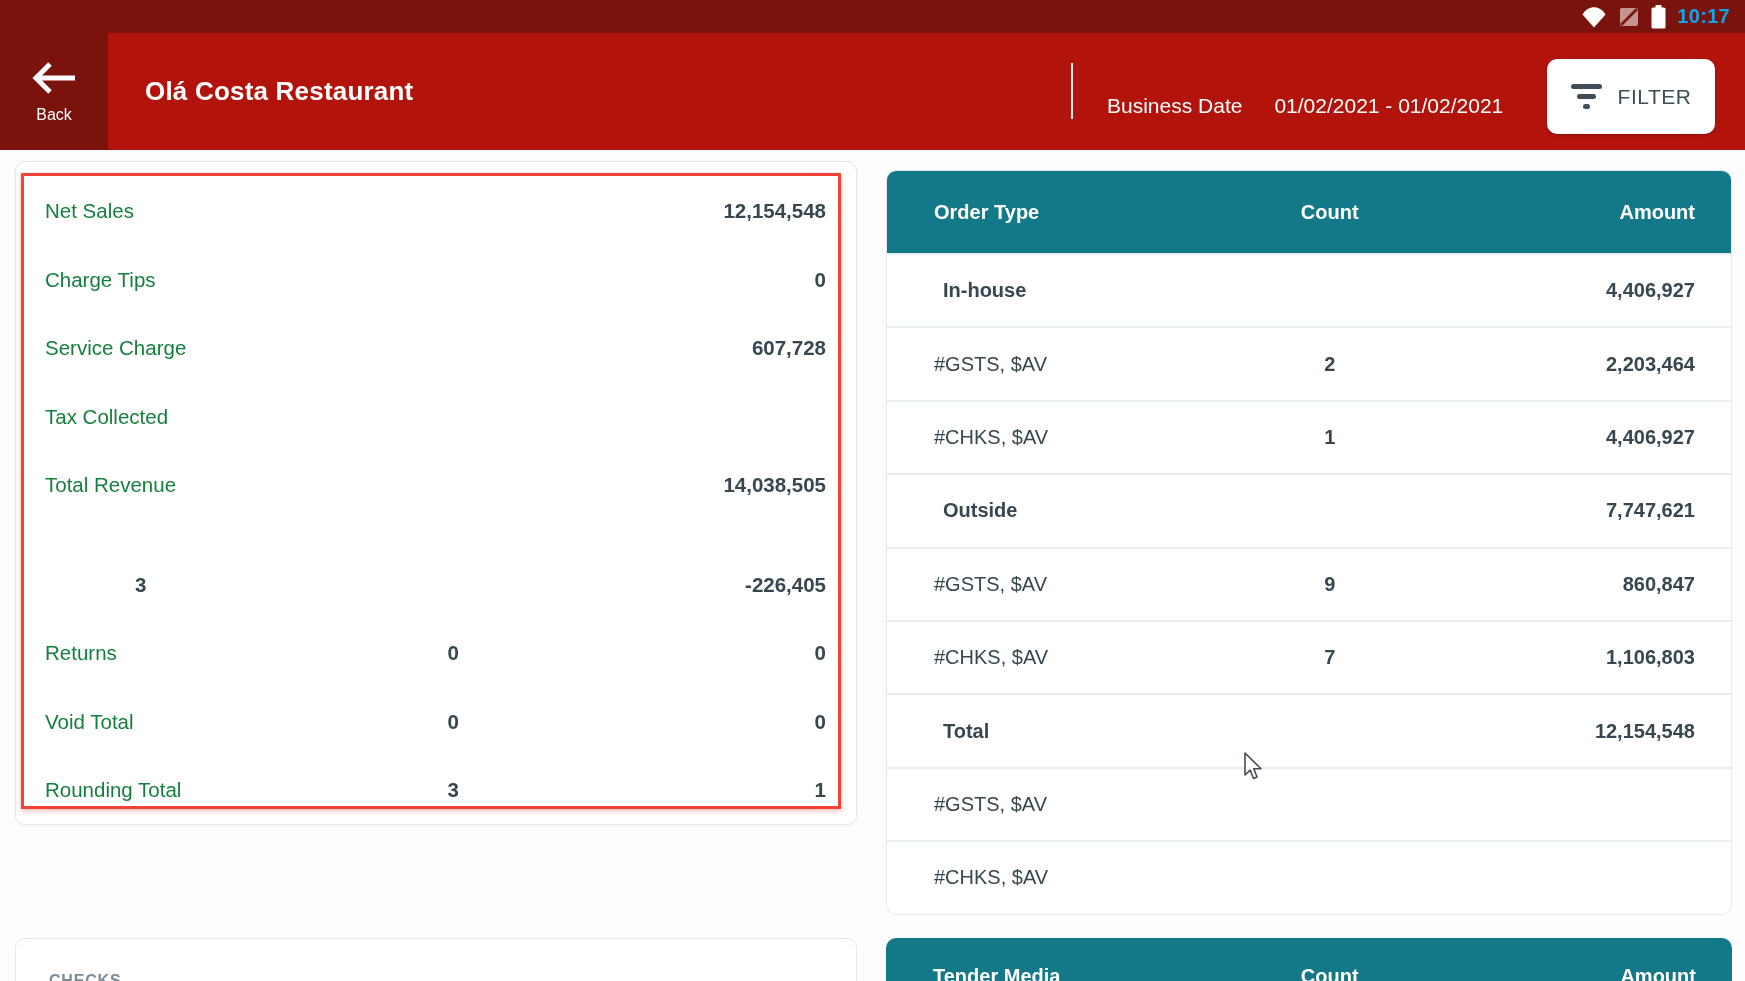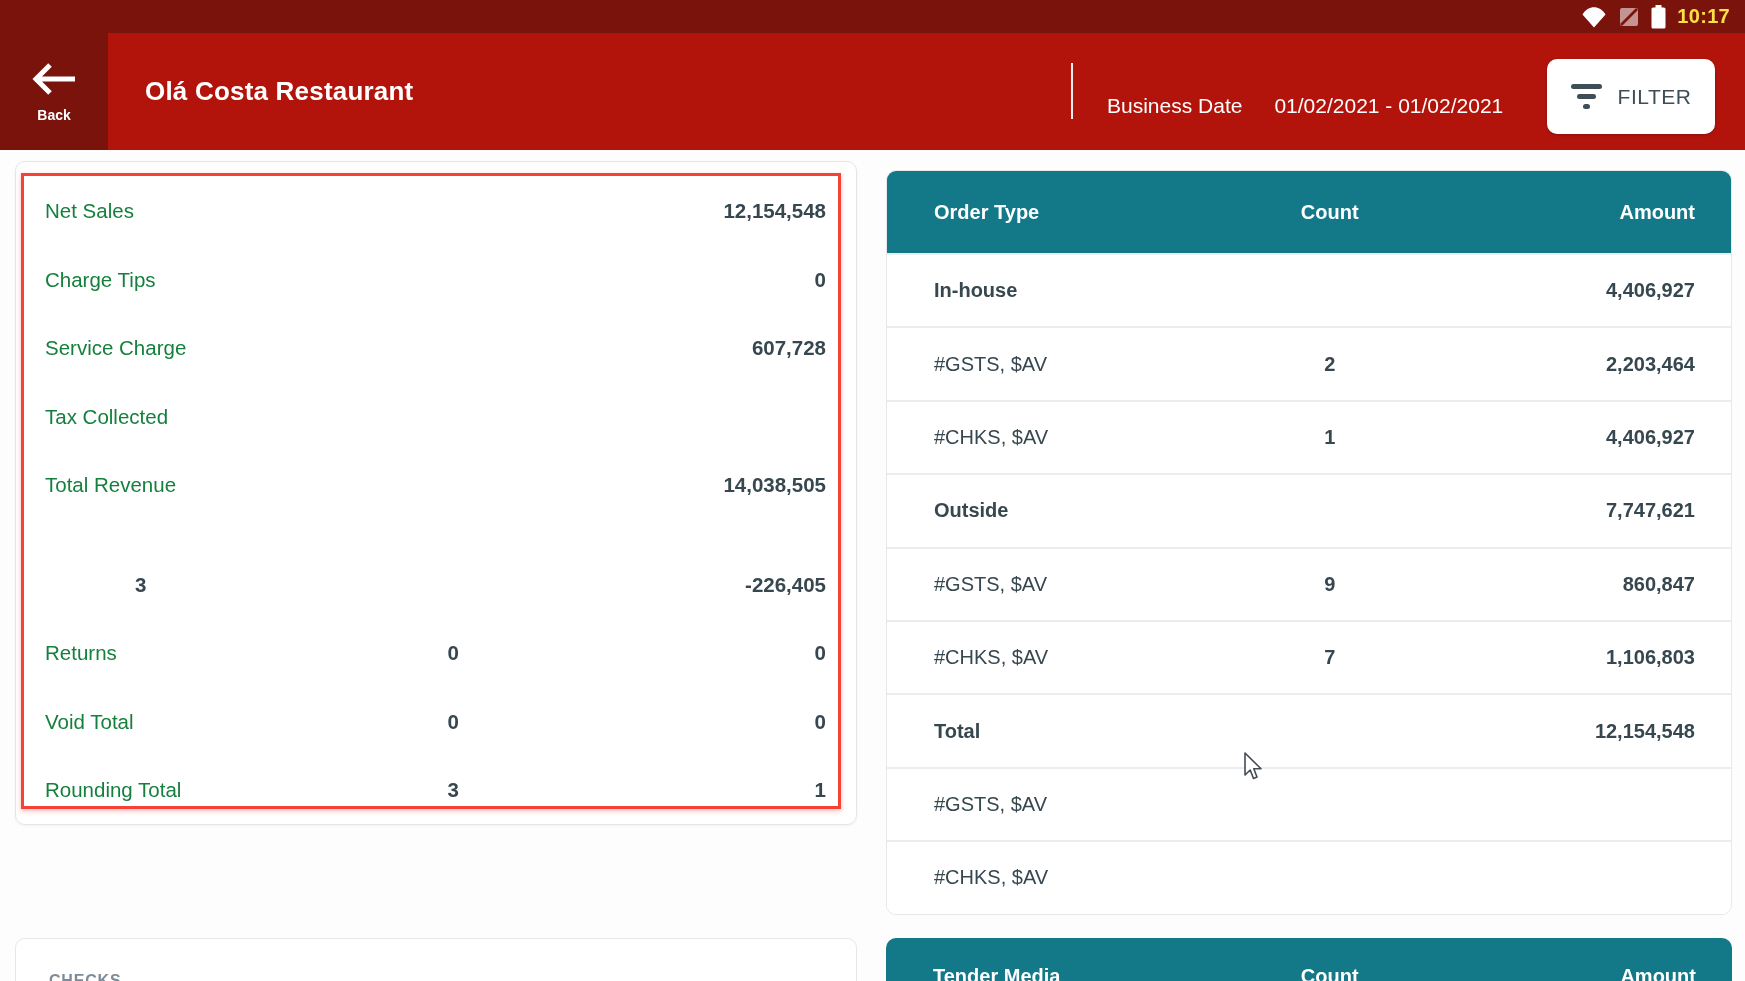--- a/index.html
+++ b/index.html
@@ -10,32 +10,32 @@
     background:#FDFDFD; overflow:hidden;
     color:#37474F;
   }
   
   .status-bar {
     position:absolute; left:0; top:0; width:1745px; height:33px;
     background:#7B130D; display:flex; align-items:center;
     justify-content:flex-end; gap:11px; padding-right:15px; z-index:5;
   }
   .status-bar svg { display:block; }
-  .status-time { color:#fde047; font-size:20px; font-weight:bold; letter-spacing:.3px; }
+  .status-time { color:#0ea5e9; font-size:20px; font-weight:bold; letter-spacing:.3px; }
   
   .header {
     position:absolute; left:0; top:33px; width:1745px; height:117px;
     background:#B2140C;
   }
   .back-zone {
     position:absolute; left:0; top:0; width:108px; height:117px;
     background:#7B130D; display:flex; flex-direction:column;
     align-items:center; justify-content:center; gap:9px; cursor:pointer;
   }
-  .back-label { color:#fff; font-size:14px; font-weight:bold; }
+  .back-label { color:#fff; font-size:16px; font-weight:normal; }
   .page-title {
     position:absolute; left:145px; top:0; height:117px;
     display:flex; align-items:center;
     color:#fff; font-size:26px; font-weight:bold; letter-spacing:.2px;
   }
   .hdr-divider {
     position:absolute; left:1071px; top:30px; width:2px; height:56px;
     background:rgba(255,255,255,.92);
   }
   .business-date {
@@ -85,21 +85,21 @@
   }
   .thead {
     height:82px; background:#137887; color:#fff;
     font-weight:bold; font-size:20px;
   }
   .thead .c1 { text-align:center; }
   .thead .c2 { text-align:right; }
   .trow { height:73.4px; font-size:20px; border-top:2px solid #E9EDF0; background:#fff; }
   .trow:first-of-type { border-top:none; }
   .trow .c0 { color:#37474F; }
-  .trow.group .c0 { font-weight:bold; }
+  .trow.group .c0 { font-weight:bold;margin-left:9px; }
   .trow .c1 { text-align:center; font-weight:bold; }
   .trow .c2 { text-align:right; font-weight:bold; }
   
   .checks-card {
     position:absolute; left:15px; top:938px; width:842px; height:70px;
     background:#fff; border:1px solid #E3E7EA; border-radius:10px;
   }
   .checks-title {
     position:absolute; left:33px; top:33px;
     font-size:16px; font-weight:bold; color:#7D8C98; letter-spacing:.8px;

